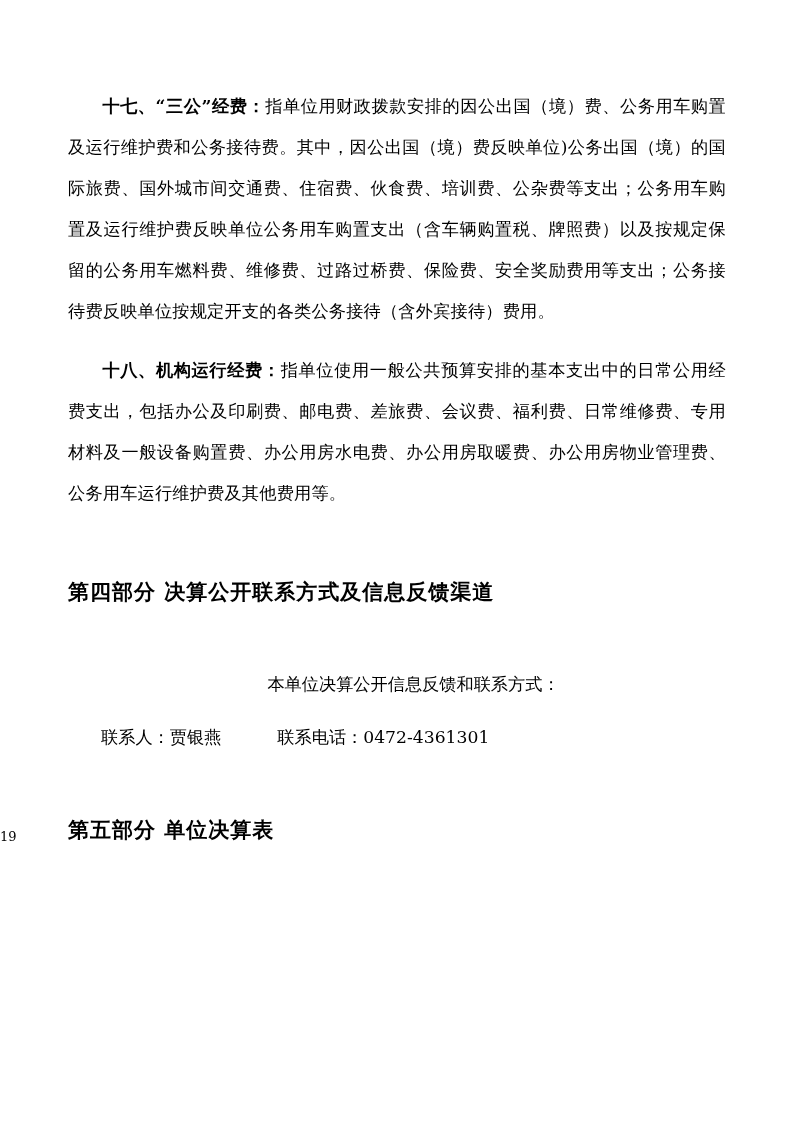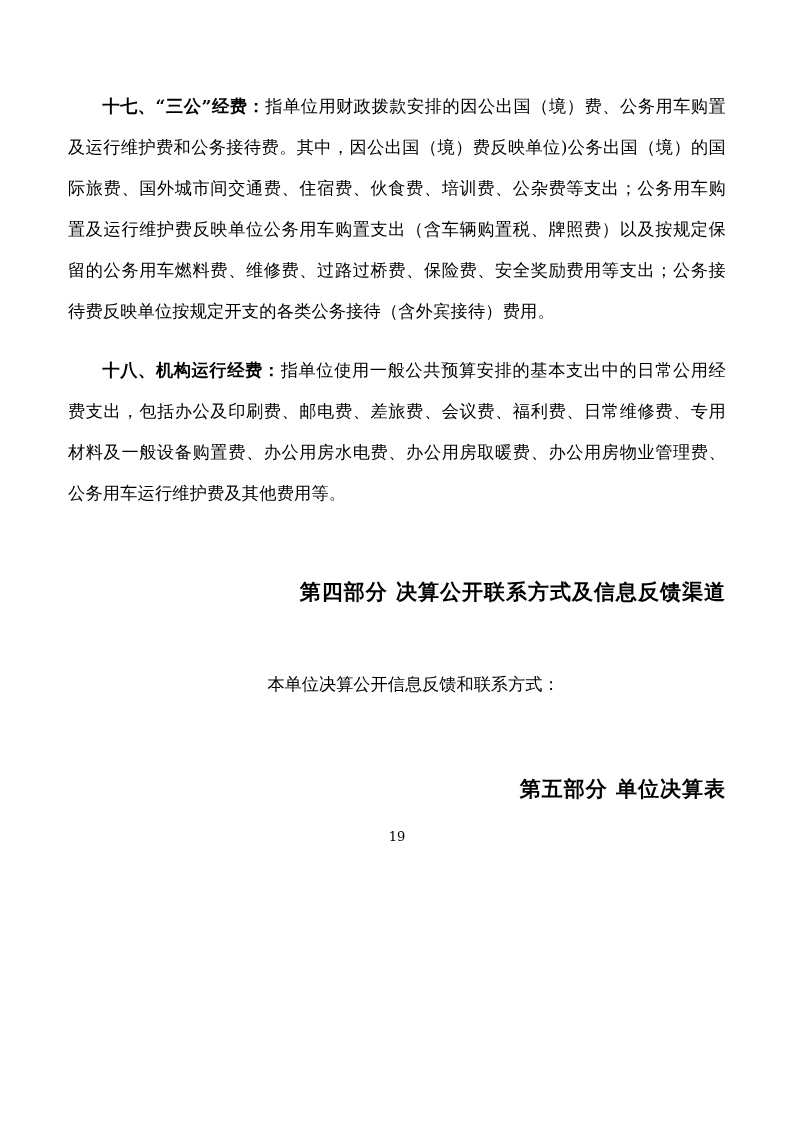--- a/index.html
+++ b/index.html
@@ -33,21 +33,21 @@
   }
   .para .lead {
     font-weight: bold;
   }
   .indent2 {
     text-indent: 2em;
   }
   .section-title {
     font-size: 21px;
     font-weight: bold;
-    text-align: right;
+    text-align: left;
     letter-spacing: 1px;
     margin: 0;
   }
   .spacer-lg { height: 58px; }
   .spacer-sm { height: 22px; }
   .spacer-xs { height: 12px; }
   .plain {
     font-size: 17.2px;
     line-height: 41px;
     margin: 0;
@@ -62,21 +62,20 @@
     display: inline-block;
     width: 56px;
   }
   .pad-left-2 { padding-left: 33px; }
   .pad-left-3 { padding-left: 44px; }
   .footer-page-number {
     position: absolute;
     left: 0;
     right: 0;
     bottom: 64px;
-    text-align: center;
     font-size: 13px;
     font-family: "DejaVu Serif", "Liberation Serif", serif;
   }
 </style>
 </head>
 <body>
 
 <div class="page">
 
   <p class="para indent2"><span class="lead">十七、“三公”经费：</span><span>指单位用财政拨款安排的因公出国（境）费、公务用车购置及运行维护费和公务接待费。其中，因公出国（境）费反映单位)公务出国（境）的国际旅费、国外城市间交通费、住宿费、伙食费、培训费、公杂费等支出；公务用车购置及运行维护费反映单位公务用车购置支出（含车辆购置税、牌照费）以及按规定保留的公务用车燃料费、维修费、过路过桥费、保险费、安全奖励费用等支出；公务接待费反映单位按规定开支的各类公务接待（含外宾接待）费用。</span></p>
@@ -88,20 +87,21 @@
   <div class="spacer-lg"></div>
 
   <h2 class="section-title">第四部分  决算公开联系方式及信息反馈渠道</h2>
 
   <div class="spacer-lg"></div>
 
   <p class="plain pad-left-2">本单位决算公开信息反馈和联系方式：</p>
 
   <div class="spacer-xs"></div>
 
+  <p class="contact-line pad-left-2"><span>联系人：</span><span>贾银燕</span><span class="contact-gap"></span><span>联系电话：</span><span>0472-4361301</span></p>
 
   <div class="spacer-lg"></div>
 
   <h2 class="section-title">第五部分    单位决算表</h2>
 
   <div class="spacer-lg"></div>
   <div class="spacer-sm"></div>
 
 
   <div class="footer-page-number">19</div>

